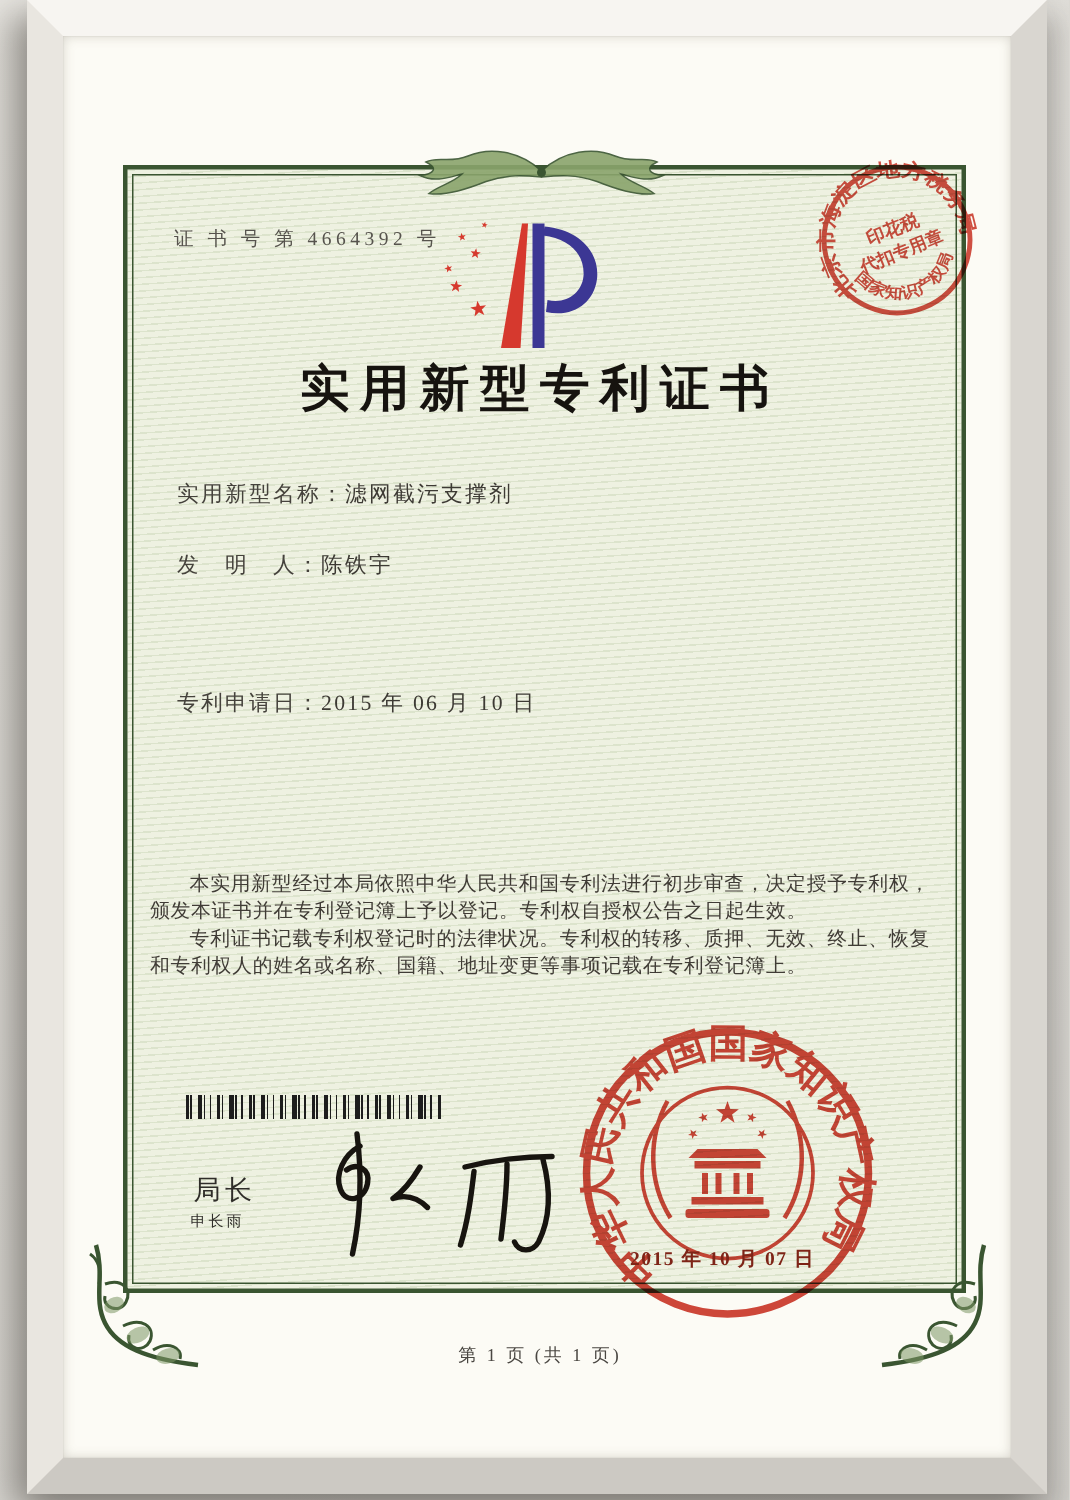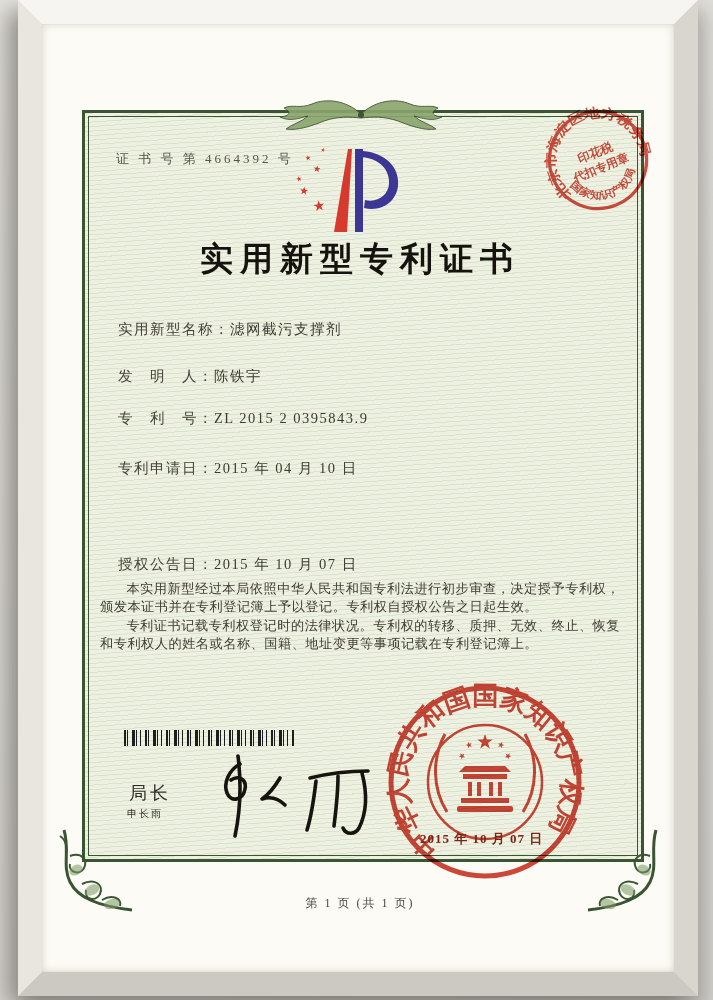--- a/index.html
+++ b/index.html
@@ -117,28 +117,22 @@
   </svg>
 
   <div class="abs" id="title">实用新型专利证书</div>
 
   <div class="abs field" style="top:320px">
     <span class="lbl">实用新型名称：</span><span class="val">滤网截污支撑剂</span>
   </div>
   <div class="abs field" style="top:367px">
     <span class="lbl">发　明　人：</span><span class="val">陈铁宇</span>
   </div>
-  <div class="abs field" style="top:409px">
-    <span class="lbl">专　利　号：</span><span class="val">ZL 2015 2 0395843.9</span>
-  </div>
   <div class="abs field" style="top:459px">
-    <span class="lbl">专利申请日：</span><span class="val">2015 年 04 月 10 日</span>
-  </div>
-  <div class="abs field" style="top:555px">
-    <span class="lbl">授权公告日：</span><span class="val">2015 年 10 月 07 日</span>
+    <span class="lbl">专利申请日：</span><span class="val">2015 年 06 月 10 日</span>
   </div>
 
   <div class="abs" id="paras">
     <p>本实用新型经过本局依照中华人民共和国专利法进行初步审查，决定授予专利权，颁发本证书并在专利登记簿上予以登记。专利权自授权公告之日起生效。</p>
     <p>专利证书记载专利权登记时的法律状况。专利权的转移、质押、无效、终止、恢复和专利权人的姓名或名称、国籍、地址变更等事项记载在专利登记簿上。</p>
   </div>
 
   <div class="abs" id="barcode"></div>
 
   <div class="abs" id="signer-title">局长</div>

